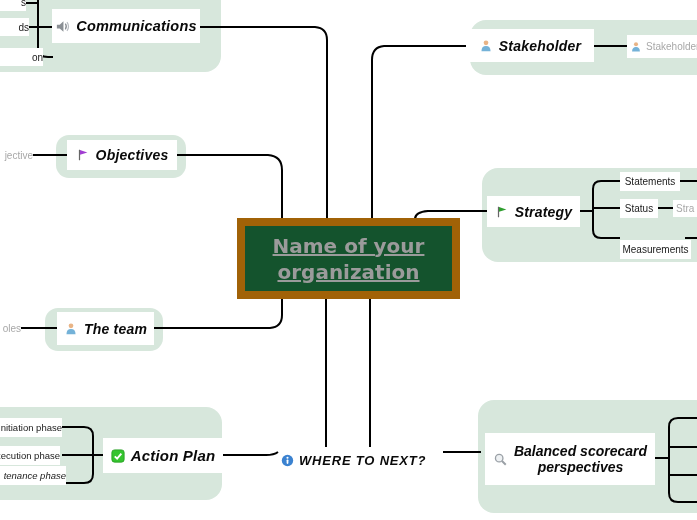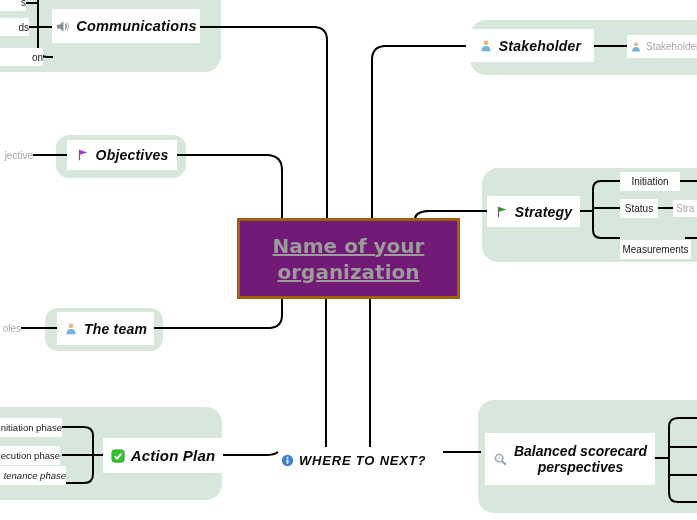--- a/index.html
+++ b/index.html
@@ -16,21 +16,21 @@
   }
   .main-label{font-size:14px;letter-spacing:.2px;white-space:nowrap;}
   .child{
     position:absolute;background:#ffffff;display:flex;align-items:center;gap:4px;
     z-index:2;font-size:10px;color:#1a1a1a;padding:0 3px;white-space:nowrap;
   }
   .ghost{color:#a8a8a8;}
   .clip-left{justify-content:flex-end;overflow:hidden;padding:0;}
   .center-box{
     position:absolute;left:237px;top:218px;width:223px;height:81px;z-index:2;
-    background:#701a75;border:3px solid #a16207;box-sizing:border-box;
+    background:#14532d;border:8px solid #a16207;box-sizing:border-box;
     display:flex;flex-direction:column;align-items:center;justify-content:center;
     font-family:"DejaVu Sans",sans-serif;font-weight:bold;font-size:20px;
     color:#9b9b9b;line-height:1.3;
   }
   .center-box span{text-decoration:underline;}
   .free-node{
     position:absolute;display:flex;align-items:center;gap:5px;z-index:2;
     font-style:italic;font-weight:bold;font-size:13px;letter-spacing:.8px;
     color:#0a0a0a;white-space:nowrap;
   }
@@ -154,21 +154,21 @@
   <div class="node" style="left:487px;top:196px;width:93px;height:31px;">
     <span class="icon">
       <svg width="14" height="14" viewBox="0 0 16 16">
           <path d="M4 2 v12" stroke="#666" stroke-width="1.4"></path>
           <path d="M4.6 2.4 L13 5 L4.6 7.6 z" fill="#2f9e2f"></path>
         </svg>
     </span>
     <span class="main-label">Strategy</span>
   </div>
   <div class="child" style="left:620px;top:172px;width:54px;height:19px;justify-content:center;">
-    <span>Initiation</span>
+    <span>Statements</span>
   </div>
   <div class="child" style="left:620px;top:199px;width:32px;height:19px;justify-content:center;">
     <span>Status</span>
   </div>
   <div class="child" style="left:673px;top:200px;width:24px;height:17px;">
     <span class="ghost">Stra</span>
   </div>
   <div class="child" style="left:620px;top:240px;width:65px;height:19px;justify-content:center;">
     <span>Measurements</span>
   </div>

